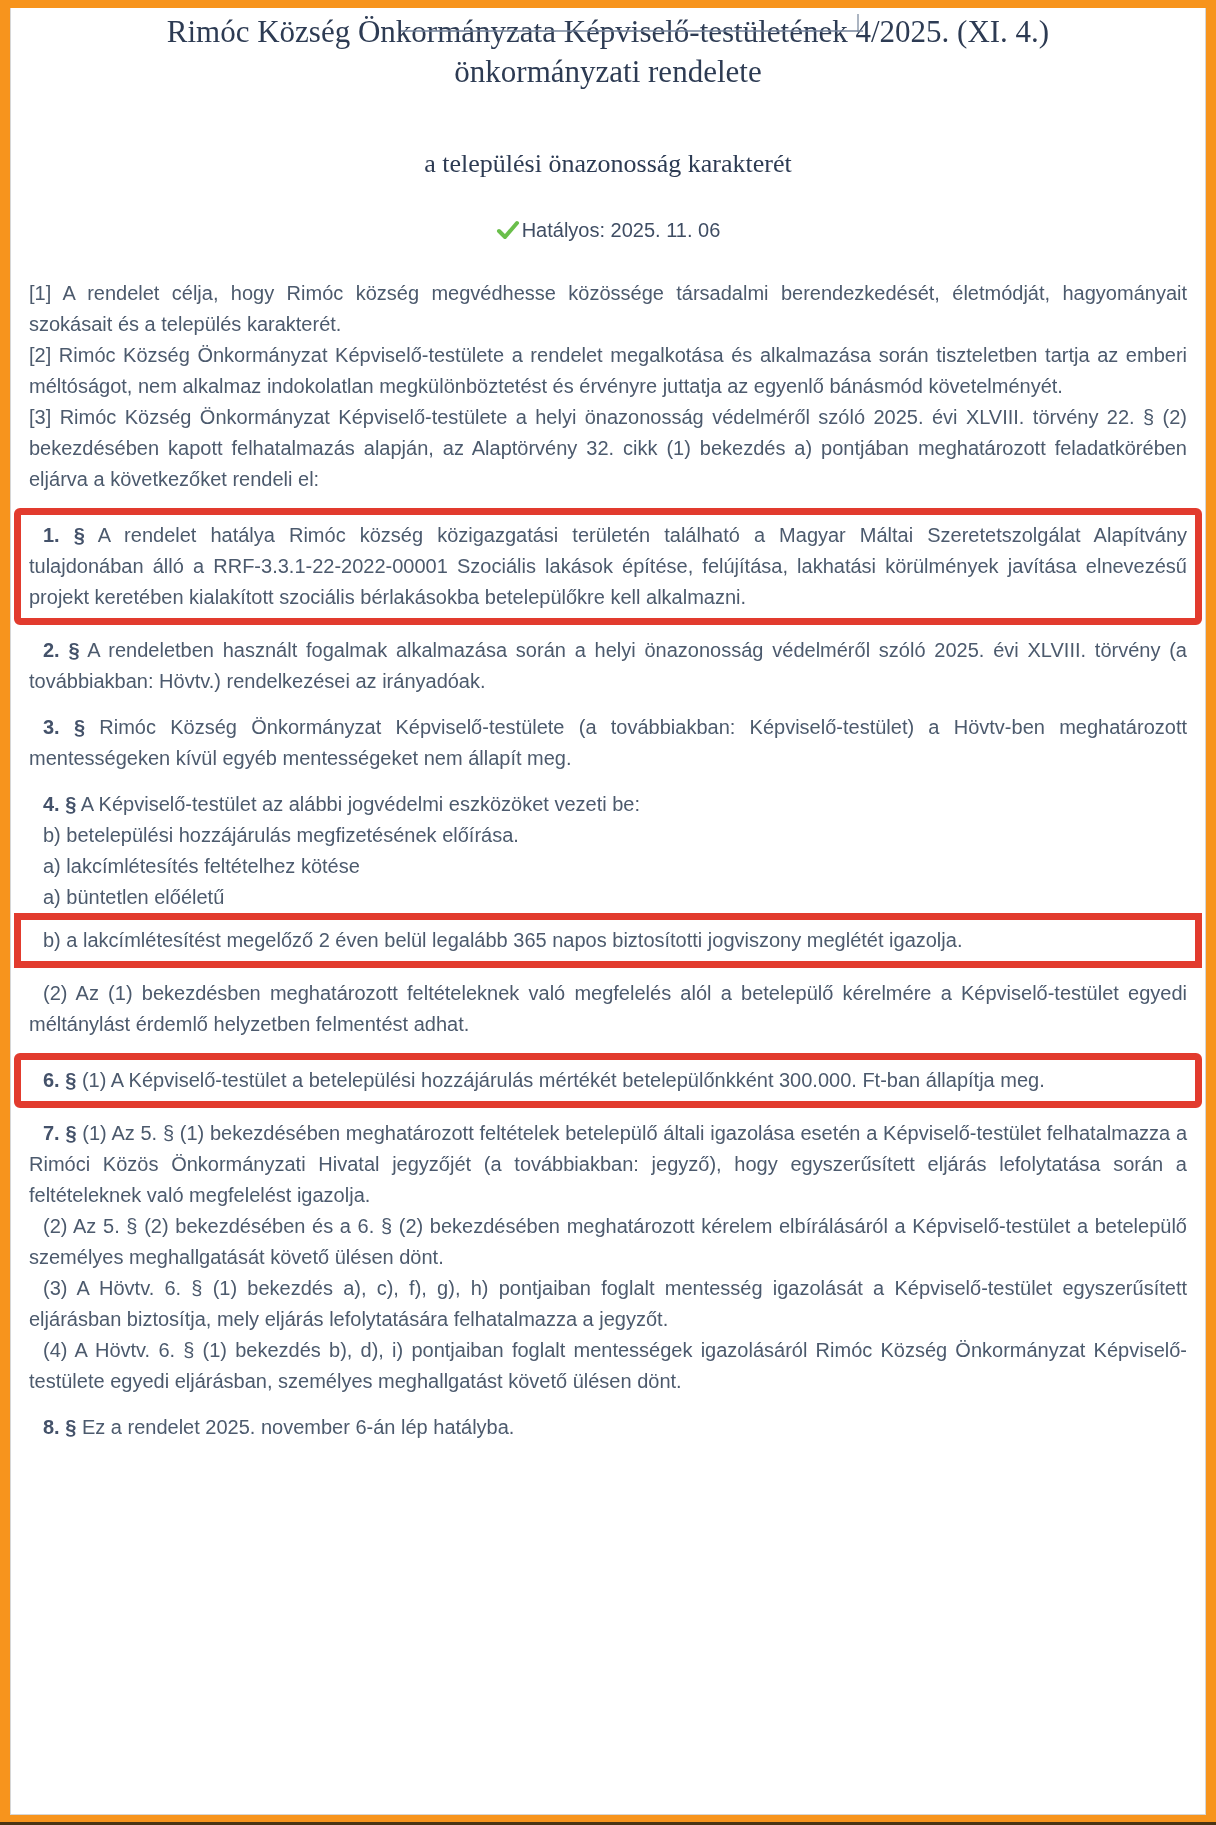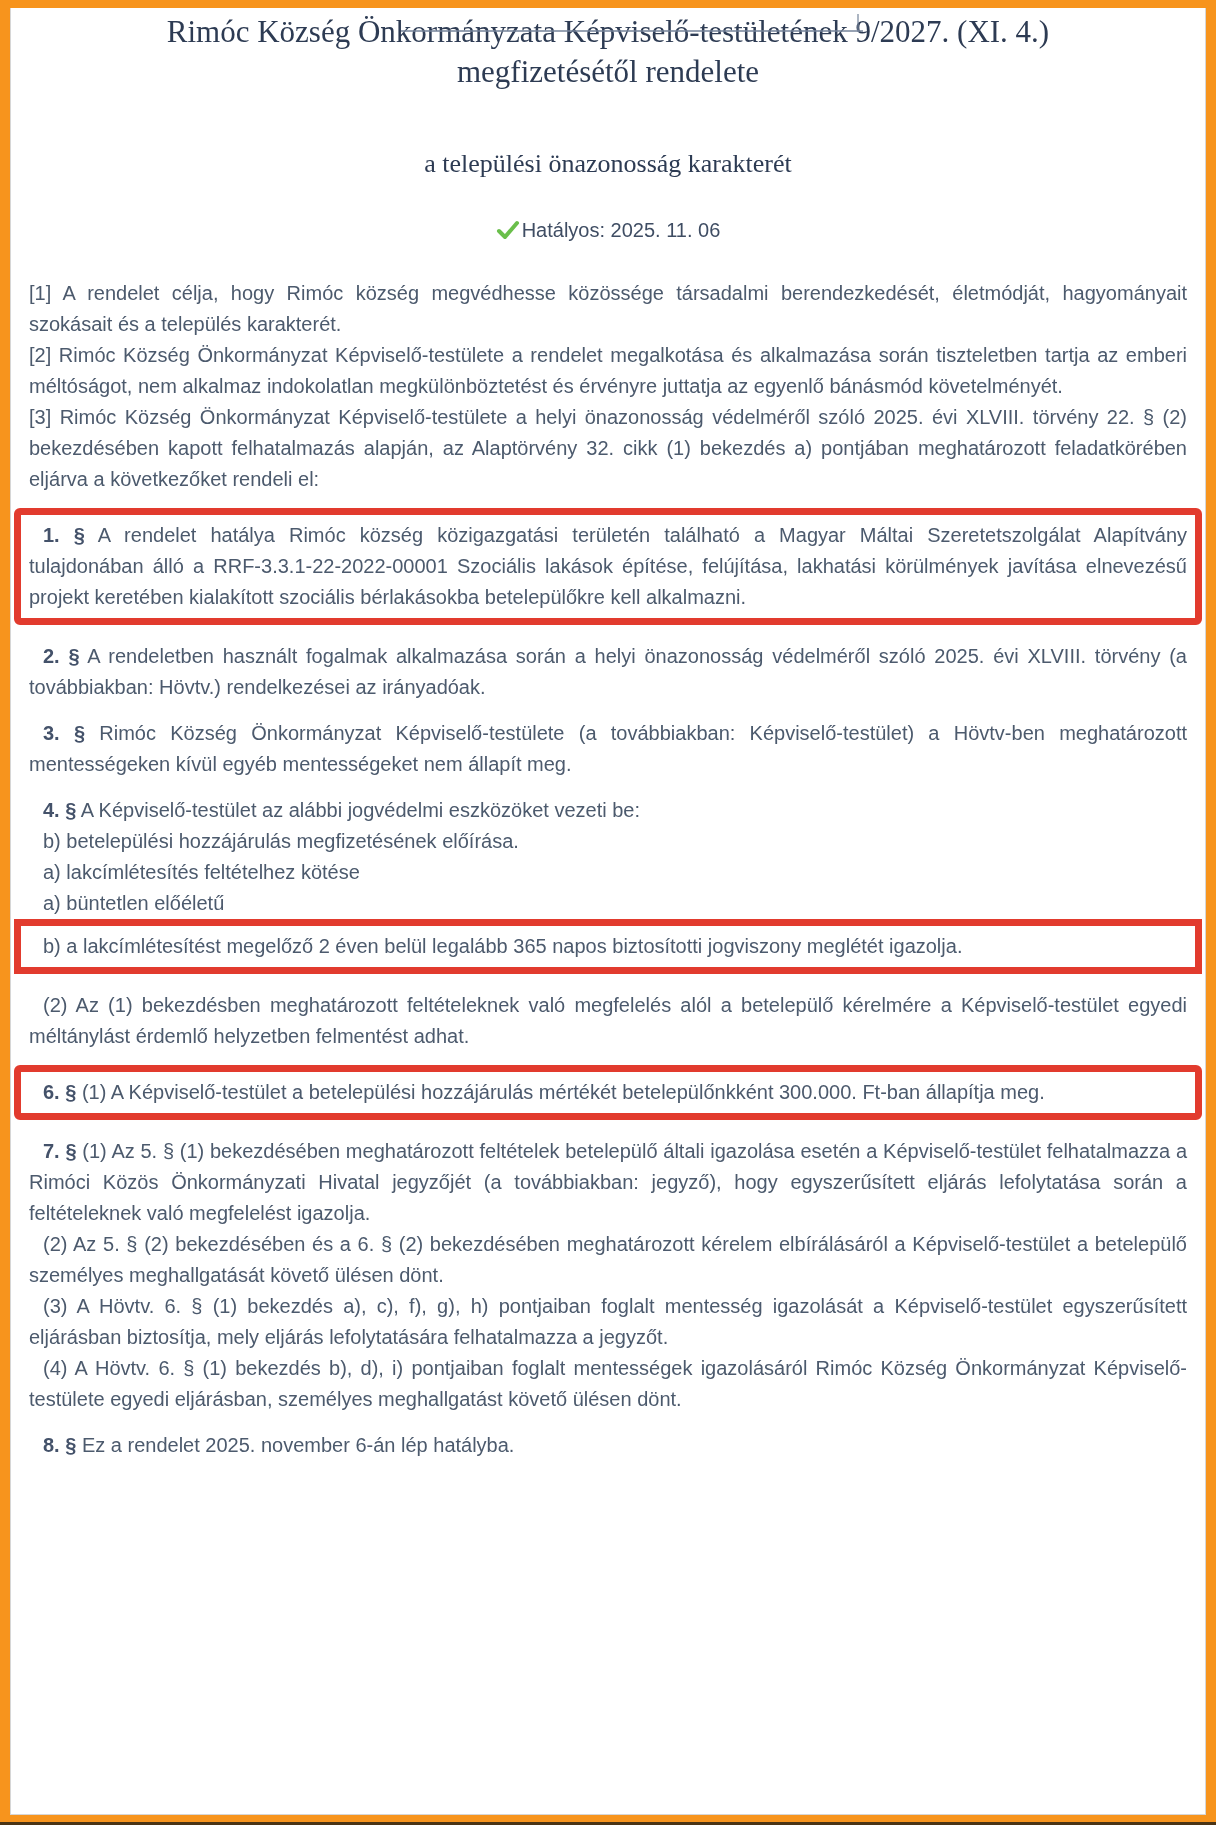--- a/index.html
+++ b/index.html
@@ -93,32 +93,32 @@
   .para.ind { text-indent: 14px; }
   .para.gap { margin-top: 15px; border-radius: 6px; }
   .lead-bold { font-weight: 700; color: #44526a; }
   .hl {
     border: 7px solid var(--hl);
     margin-left: -15px;
     margin-right: -15px;
     padding: 5px 8px;
   }
   .hl.gap { margin-top: 13px; }
-  .hl + .para { margin-top: 16px; }
+  .hl + .para { margin-top: 10px; }
 </style>
 </head>
 <body>
 
 <div class="frame">
   <div class="page">
 
     <div class="doc-header">
       <h1>
-        <span>Rimóc Község Önkormányzata Képviselő-testületének 9/2027. (XI. 4.)</span><br>
-        <span>megfizetésétől rendelete</span>
+        <span>Rimóc Község Önkormányzata Képviselő-testületének 4/2025. (XI. 4.)</span><br>
+        <span>önkormányzati rendelete</span>
       </h1>
       <div class="artifact-line"></div>
       <div class="artifact-tick"></div>
     </div>
 
     <div class="subtitle">a települési önazonosság karakterét</div>
 
     <div class="status-row">
       <svg class="check-icon" viewBox="0 0 24 24" aria-hidden="true">
         <polyline points="3,13 9,19 21,5" fill="none" stroke="#6abf4b" stroke-width="4" stroke-linecap="round" stroke-linejoin="round"></polyline>

